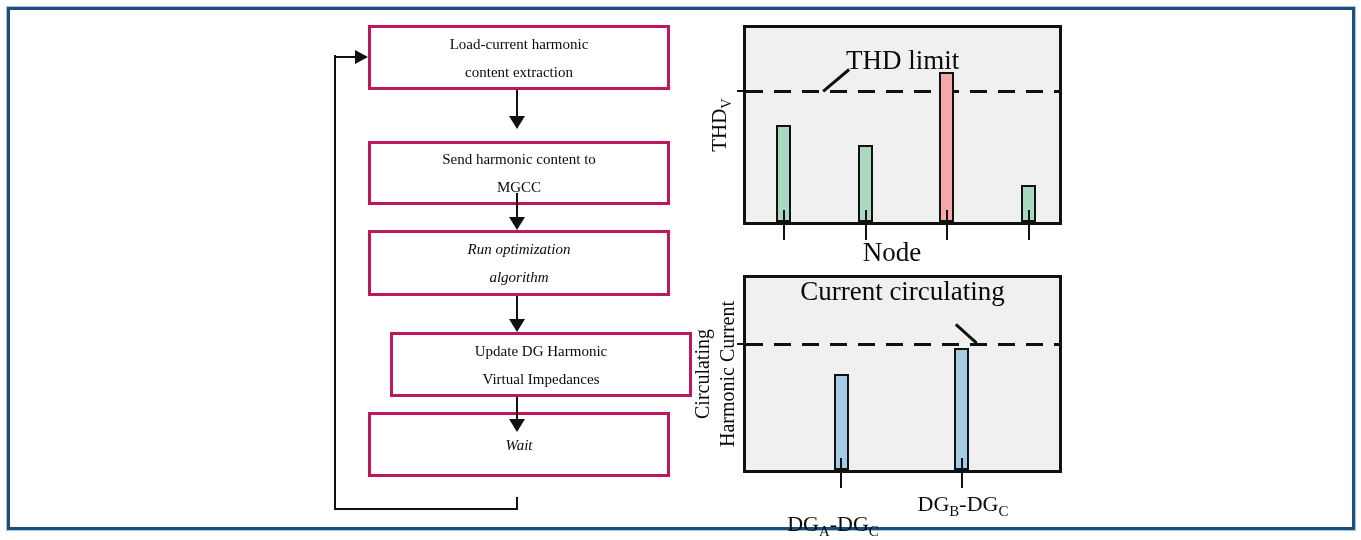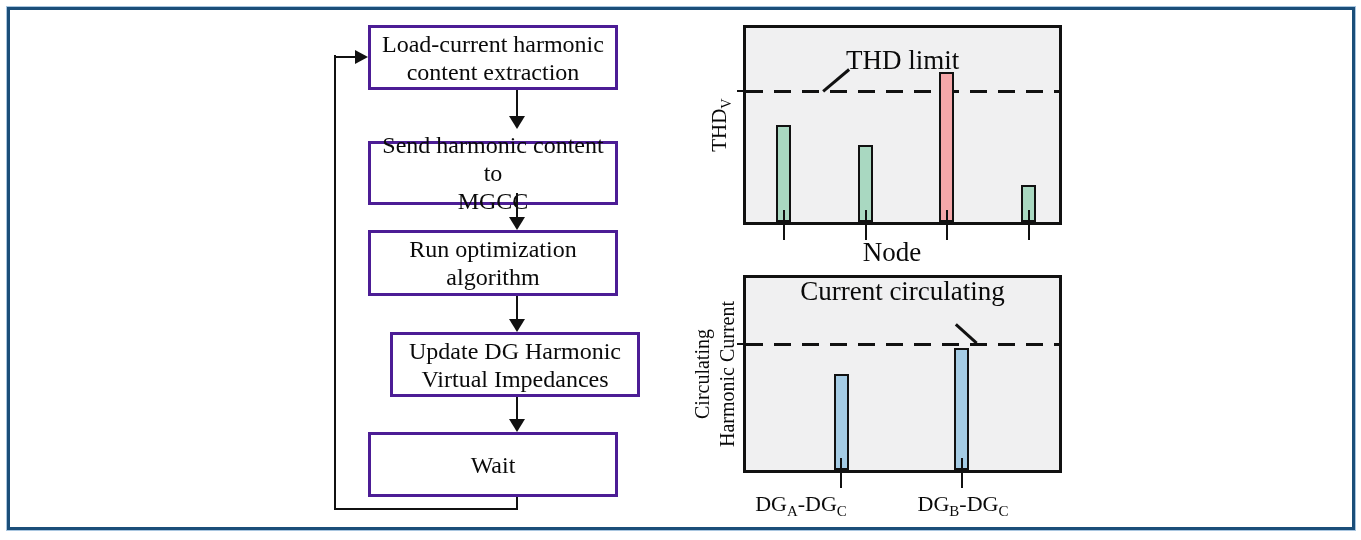--- a/index.html
+++ b/index.html
@@ -5,23 +5,23 @@
   * { margin:0; padding:0; box-sizing:border-box; }
   html,body { background:#ffffff; }
   body { font-family:"Liberation Serif", serif; color:#0a0a0a; }
   #stage { position:relative; width:1361px; height:540px; background:#ffffff; overflow:hidden; }
 
   
   #frame { position:absolute; left:7px; top:7px; width:1348px; height:523px;
            border:3.5px solid #1b4e79; outline:1.5px solid #a9c6e0; background:transparent; }
 
   
-  .flow-box { position:absolute; left:368px; width:250px; border:3px solid #4c1d95;
+  .flow-box { position:absolute; left:368px; width:302px; border:3px solid #be185d;
               background:#ffffff; display:flex; align-items:center; justify-content:center;
-              text-align:center; font-size:24px; line-height:28px; }
+              text-align:center; font-size:15px; line-height:28px; }
   .flow-box span { white-space:pre-line; }
   .vline { position:absolute; width:2.5px; background:#111; }
   .hline { position:absolute; height:2.5px; background:#111; }
   .arrow-down { position:absolute; width:0; height:0;
                 border-left:8px solid transparent; border-right:8px solid transparent;
                 border-top:13px solid #111; }
   .arrow-right { position:absolute; width:0; height:0;
                  border-top:7.5px solid transparent; border-bottom:7.5px solid transparent;
                  border-left:13px solid #111; }
 
@@ -45,47 +45,47 @@
   .ylabel { transform:rotate(-90deg); white-space:nowrap; text-align:center; }
   #ylabel-thd .ylabel { font-size:21px; }
   #ylabel-circ .ylabel { font-size:20px; line-height:25px; }
 
   .annot { position:absolute; font-size:27px; z-index:5; }
   #thd-limit-label { left:846px; top:45px; }
   #circ-limit-label { left:743px; top:278px; width:319px; text-align:center; line-height:26px; }
   #xlabel-node { left:850px; top:237px; width:84px; text-align:center; }
 
   .xcat { position:absolute; top:491px; font-size:22px; transform:translateX(-50%); white-space:nowrap; }
-  #xcat-0 { left:801px; }
+  #xcat-0 { left:833px;margin-top:20px; }
   #xcat-1 { left:963px; }
   sub { font-size:68%; }
 </style>
 </head>
 <body>
 
 <div id="stage">
   <div id="frame"></div>
 
   <div class="flow-box" style="top:25px;height:65px;">
     <span>Load-current harmonic
 content extraction</span>
   </div>
   <div class="flow-box" style="top:141px;height:64px;">
     <span>Send harmonic content to
 MGCC</span>
   </div>
-  <div class="flow-box" style="top:230px;height:66px;">
+  <div class="flow-box" style="top:230px;height:66px;font-style:italic;">
     <span>Run optimization
 algorithm</span>
   </div>
   <div class="flow-box" style="top:332px;height:65px;margin-left:22px;">
     <span>Update DG Harmonic
 Virtual Impedances</span>
   </div>
-  <div class="flow-box" style="top:432px;height:65px;">
+  <div class="flow-box" style="top:412px;height:65px;font-style:italic;">
     <span>Wait</span>
   </div>
 
   <div class="vline" style="left:515.75px;top:90px;height:27px;"></div>
   <div class="arrow-down" style="left:509px;top:116px;"></div>
   <div class="vline" style="left:515.75px;top:193px;height:25px;"></div>
   <div class="arrow-down" style="left:509px;top:217px;"></div>
   <div class="vline" style="left:515.75px;top:296px;height:24px;"></div>
   <div class="arrow-down" style="left:509px;top:319px;"></div>
   <div class="vline" style="left:515.75px;top:397px;height:23px;"></div>

